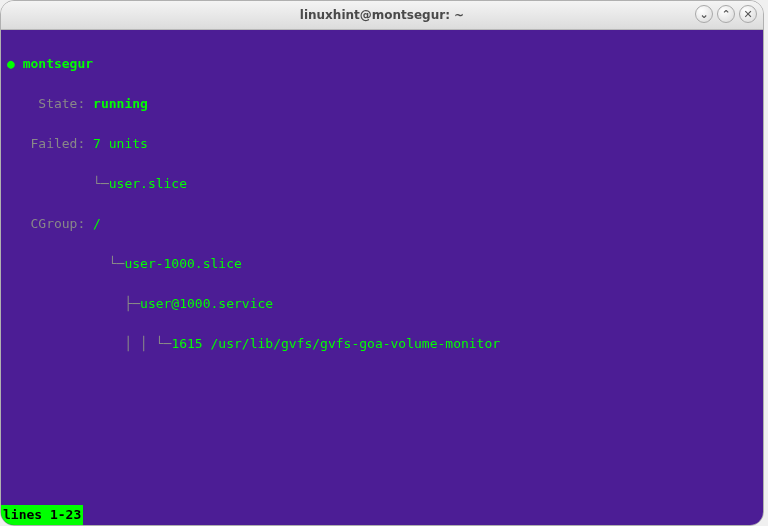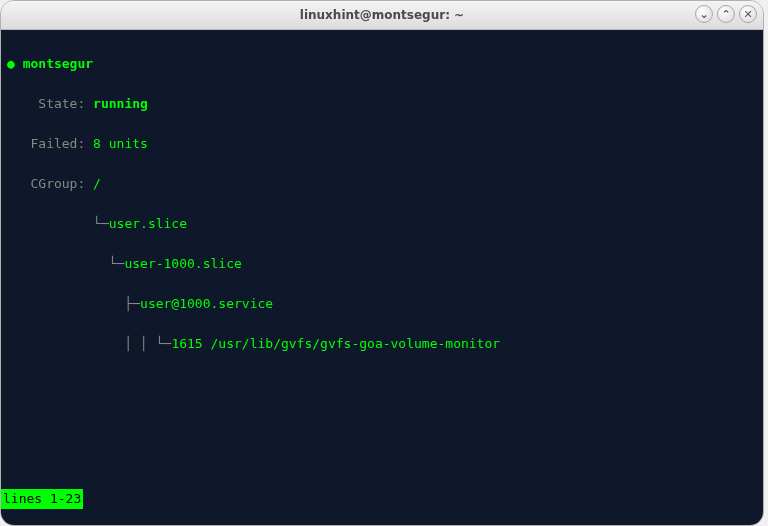--- a/index.html
+++ b/index.html
@@ -52,42 +52,42 @@
     align-items: center;
     justify-content: center;
     font-size: 11px;
     color: #555;
     line-height: 1;
     cursor: pointer;
     box-sizing: border-box;
   }
   .terminal {
     flex: 1;
-    background: #0f172a;
+    background: #4c1d95;
     color: #00ff00;
     font-size: 13px;
     line-height: 20px;
     padding: 4px 16px 0 6px;
     white-space: pre;
     overflow: hidden;
     position: relative;
   }
   .bullet { color: #00ff00; }
   .label  { color: #888888; margin-top: 40px; }
   .value  { color: #00ff00; }
   .bold   { font-weight: bold; }
   .tree   { color: #888888; }
   .pager {
     position: absolute;
     left: 0;
-    bottom: 16px;
+    bottom: 0;
     background: #00ff00;
     color: #000000;
     padding: 0 2px;
-    font-weight: normal;
+    font-weight: bold;
   }
 </style>
 </head>
 <body>
 
 <div class="window">
   <div class="titlebar">
     <span>linuxhint@montsegur: ~</span>
     <div class="titlebar-buttons">
       <div class="wbtn">
@@ -98,23 +98,23 @@
         </div>
       <div class="wbtn">
           <span>✕</span>
         </div>
     </div>
   </div>
 
   <div class="terminal">
 <div><span class="bullet">●</span> <span class="value bold">montsegur</span></div>
 <div>    <span class="label">State:</span> <span class="value bold">running</span></div>
-<div>   <span class="label">Failed:</span> <span class="value">8 units</span></div>
+<div>   <span class="label">Failed:</span> <span class="value">7 units</span></div>
+<div>           <span class="tree">└─</span><span class="value">user.slice</span></div>
 <div>   <span class="label">CGroup:</span> <span class="value">/</span></div>
-<div>           <span class="tree">└─</span><span class="value">user.slice</span></div>
 <div>             <span class="tree">└─</span><span class="value">user-1000.slice</span></div>
 <div>               <span class="tree">├─</span><span class="value">user@1000.service</span></div>
 <div>               <span class="tree">│ │ └─</span><span class="value">1615</span> <span class="value">/usr/lib/gvfs/gvfs-goa-volume-monitor</span></div>
 
 
 
 
 
 
 

